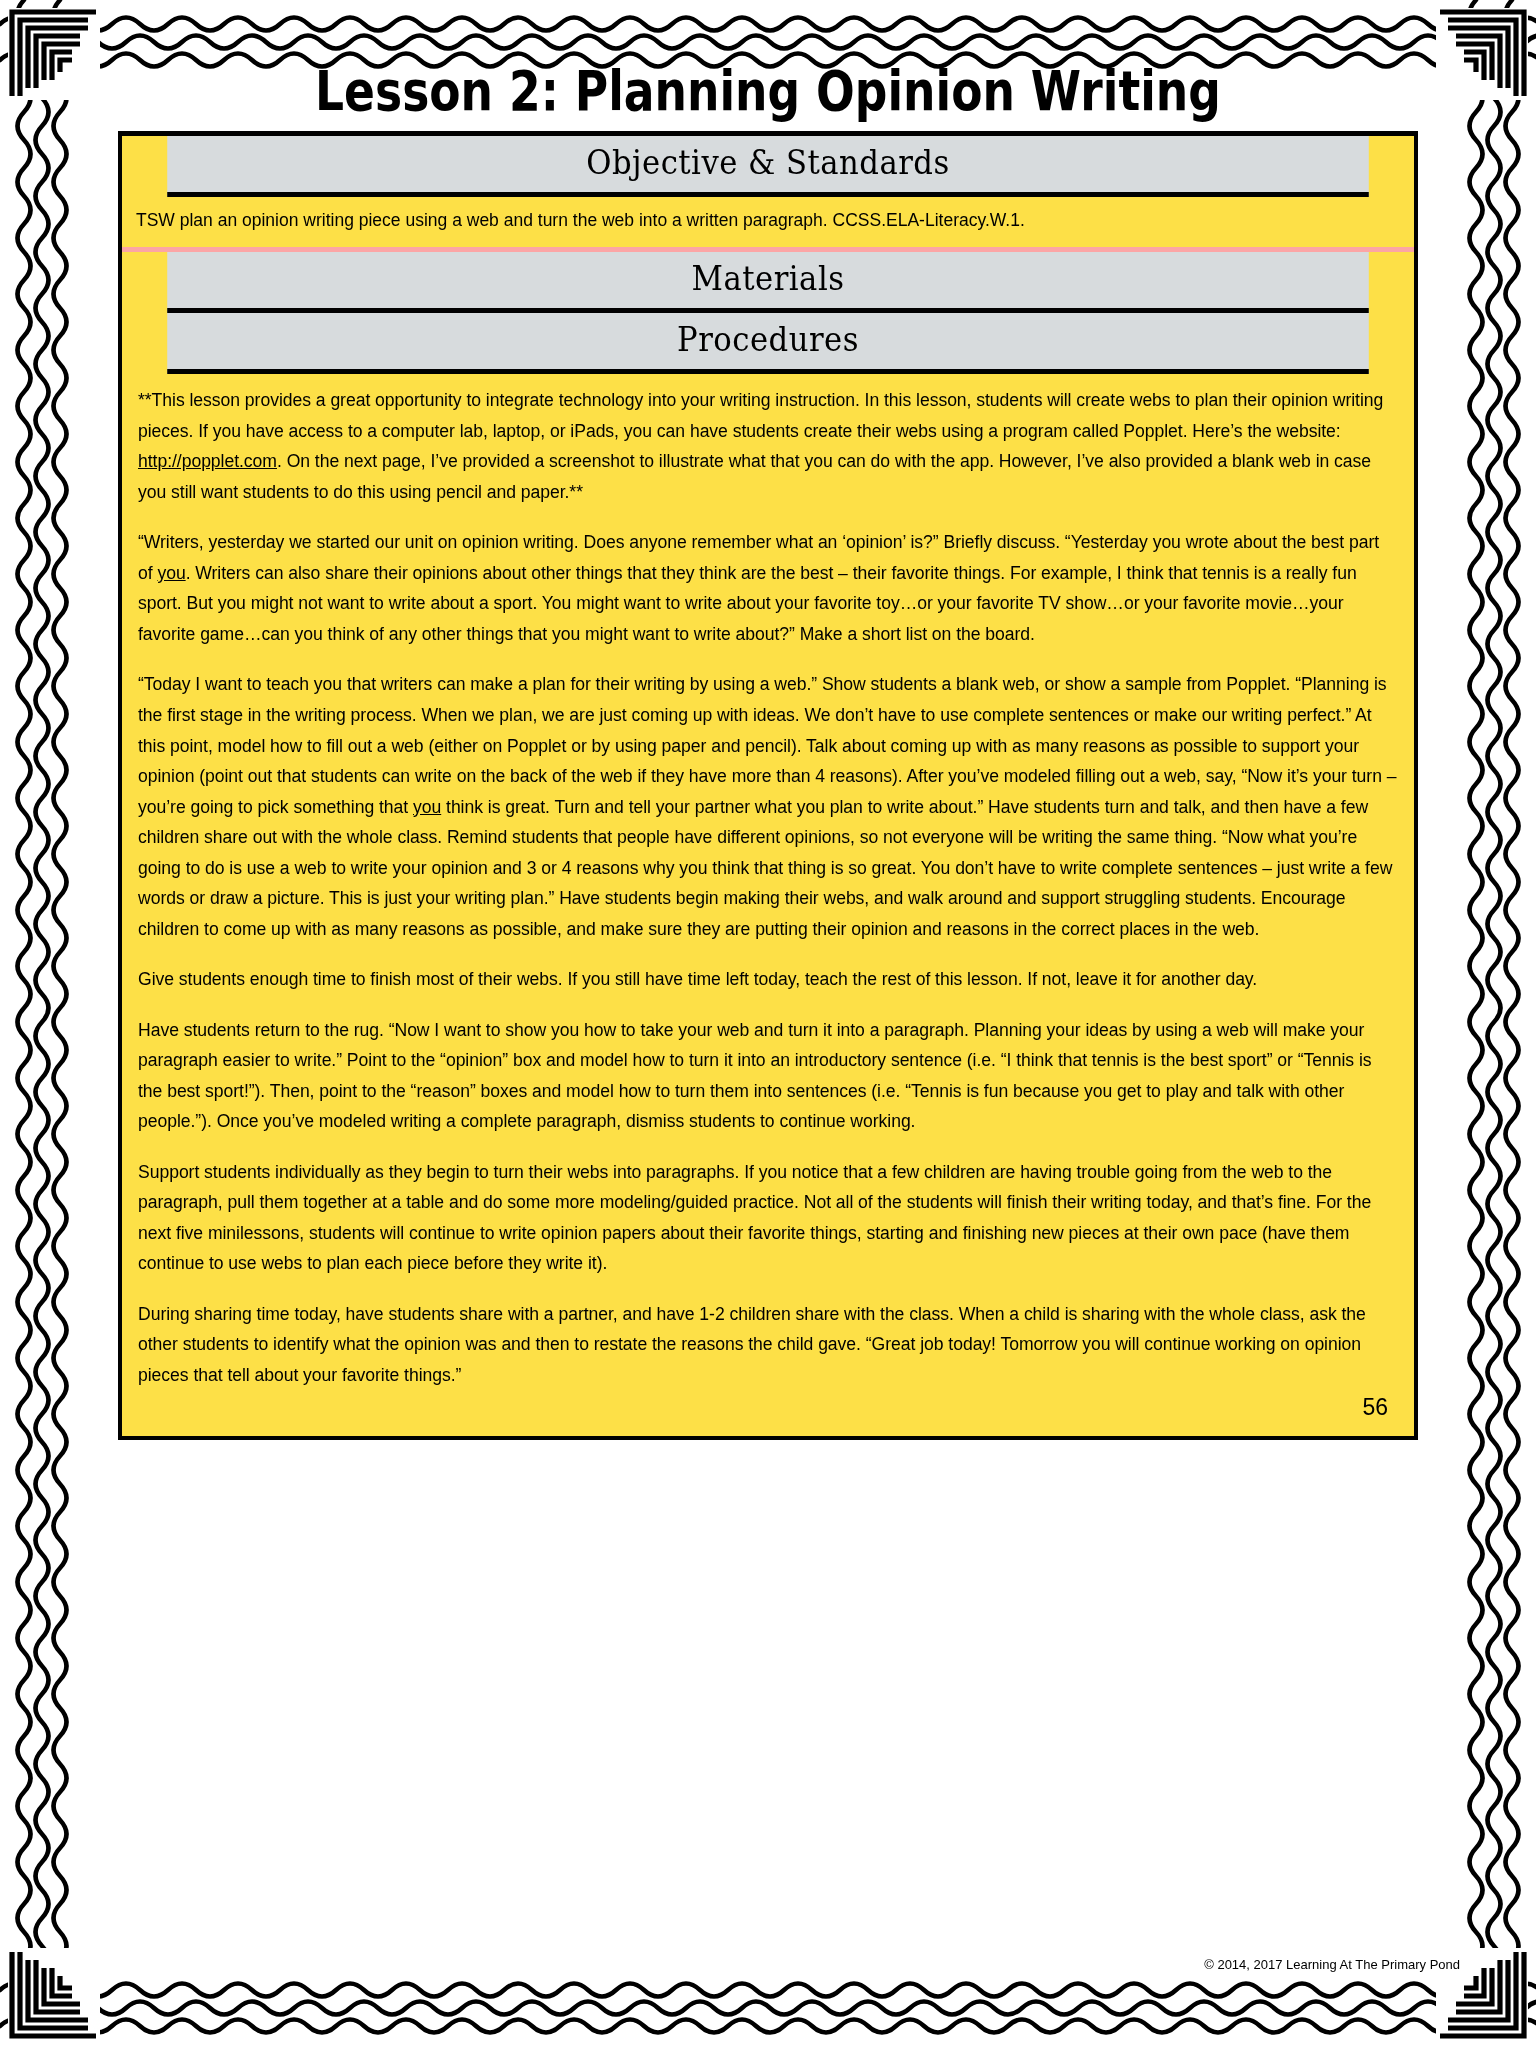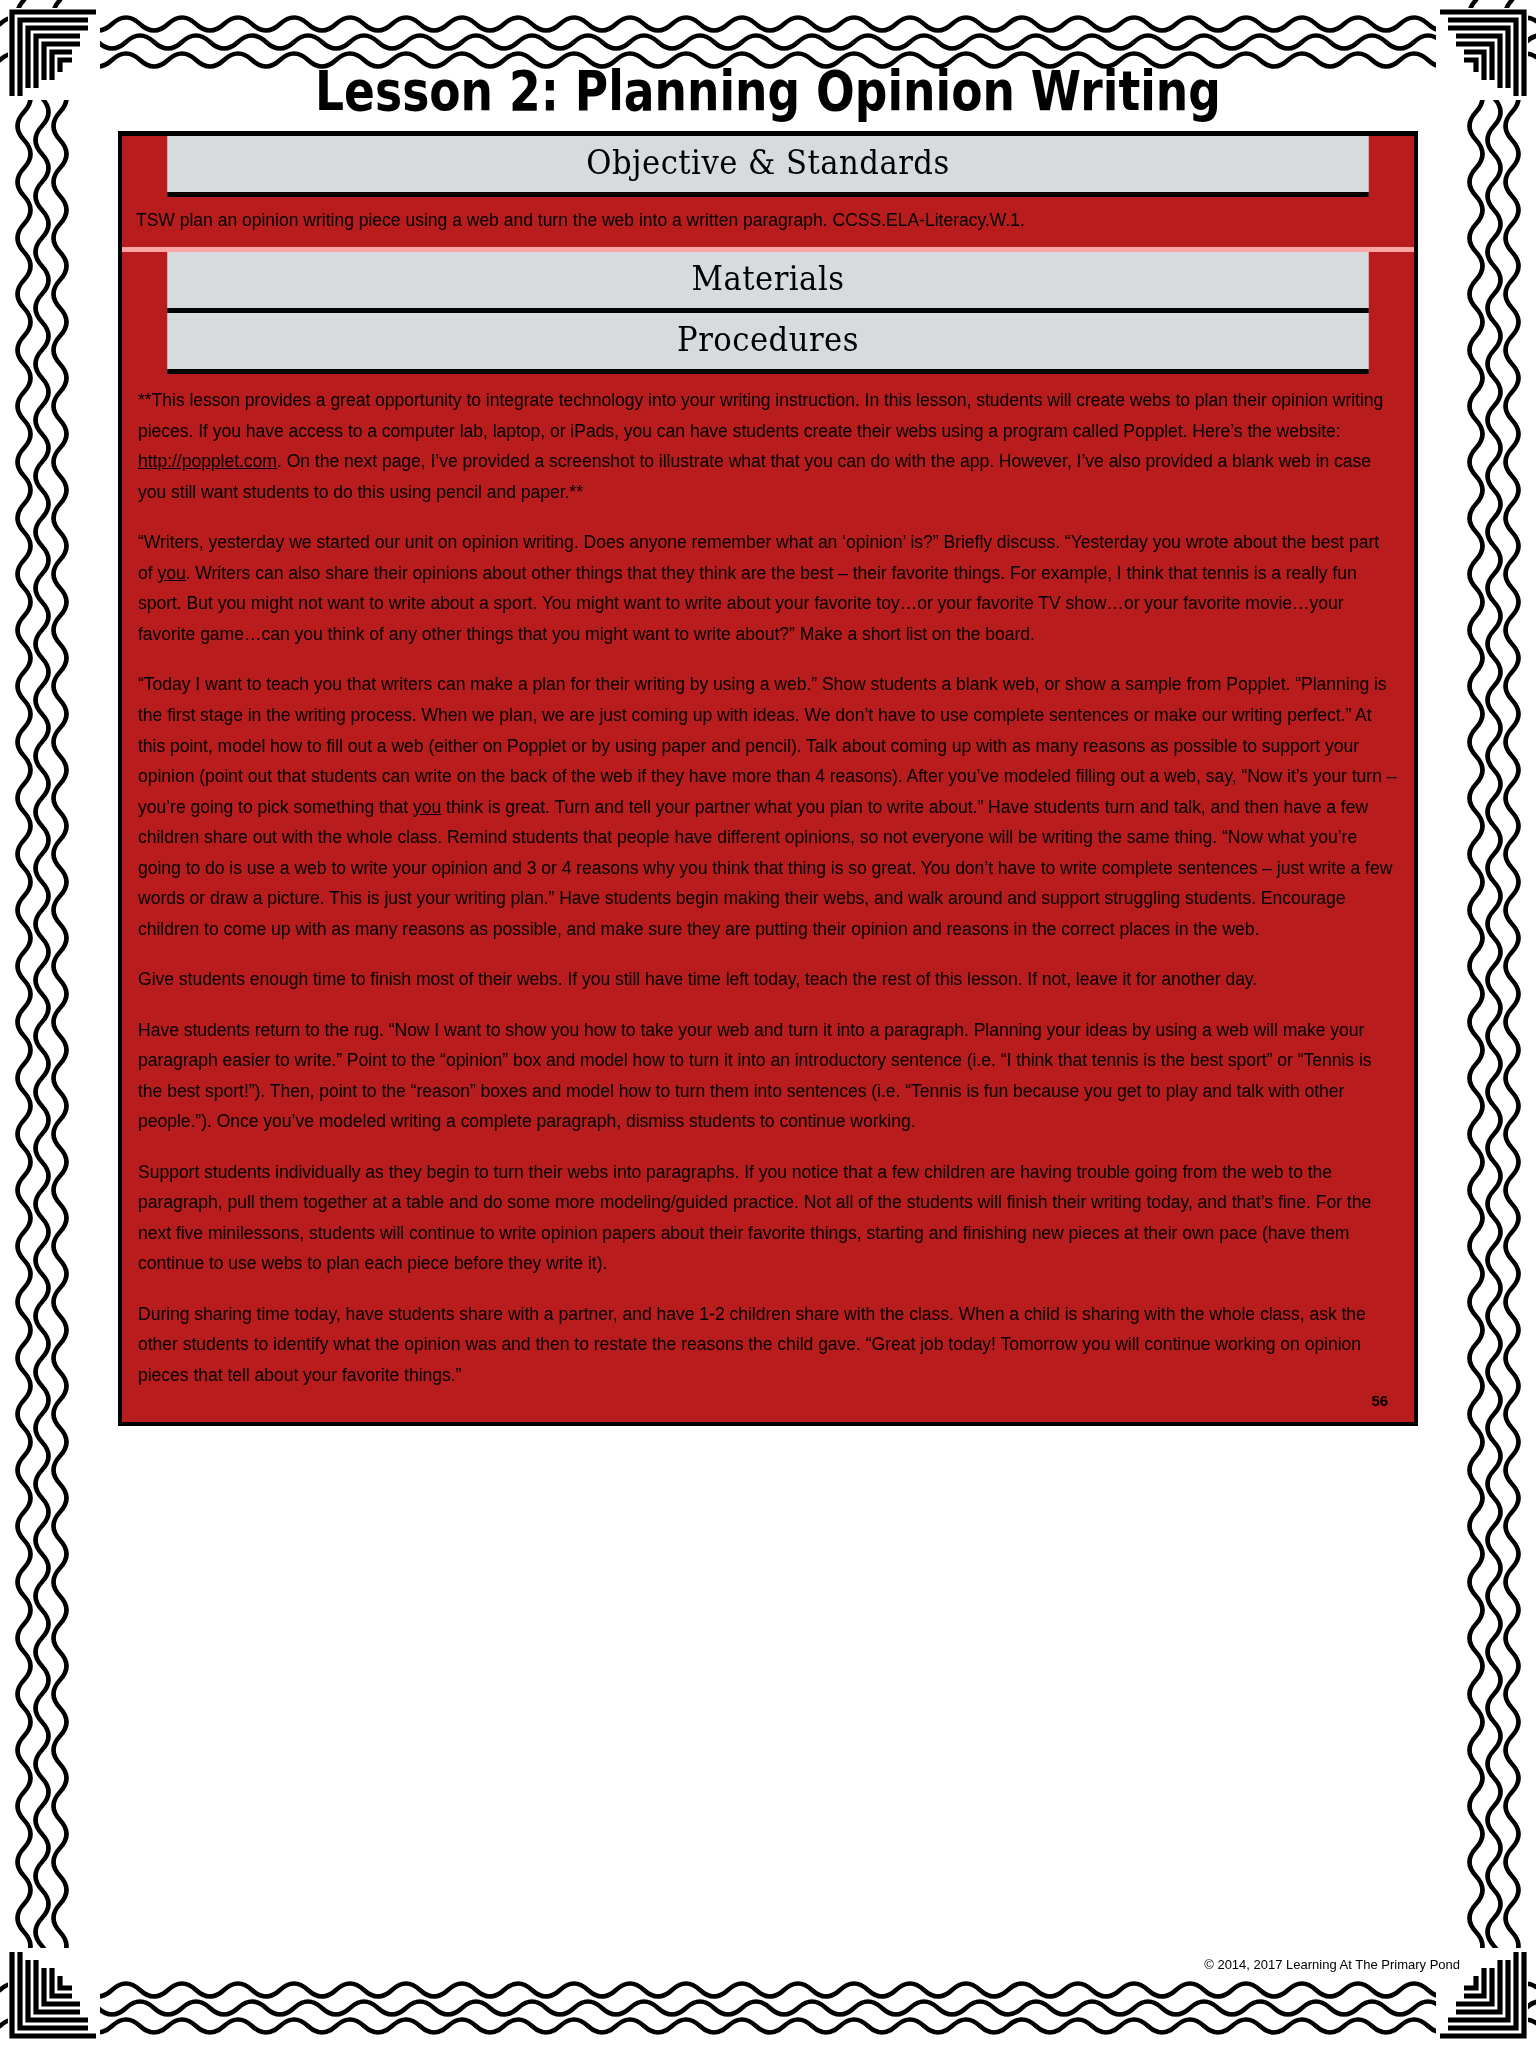--- a/index.html
+++ b/index.html
@@ -58,21 +58,21 @@
     transform: scaleY(1.18) scaleX(0.97);
     transform-origin: center top;
     color: #000;
   }
 
   .table-box {
     border: 4px solid #000;
     border-top-width: 5px;
     width: 1300px;
     margin: 4px auto;
-    background: #b91c1c;
+    background: #fde047;
   }
 
   .section-head {
     background: #d7dbdd;
     text-align: center;
     font-family: "DejaVu Serif", serif;
     font-size: 33px;
     padding: 7px 0 10px 0;
     border-bottom: 5px solid #000;
     letter-spacing: 0.5px;
@@ -105,25 +105,24 @@
     letter-spacing: -0.05px;
   }
   .proc-body p { margin: 0 0 20px 0; }
 
   u.link { text-decoration: underline; }
   u.em   { text-decoration: underline; }
 
   .page-num {
     text-align: right;
     font-family: "Liberation Sans", sans-serif;
-    font-size: 15px;
+    font-size: 23px;
     padding: 0 10px 2px 0;
     margin-top: -22px;
     color: #000;
-    font-weight: bold;
   }
 
   .footer-credit {
     position: absolute;
     right: 76px;
     top: 1957px;
     font-family: "Liberation Sans", sans-serif;
     font-size: 13px;
     color: #000;
     white-space: nowrap;

